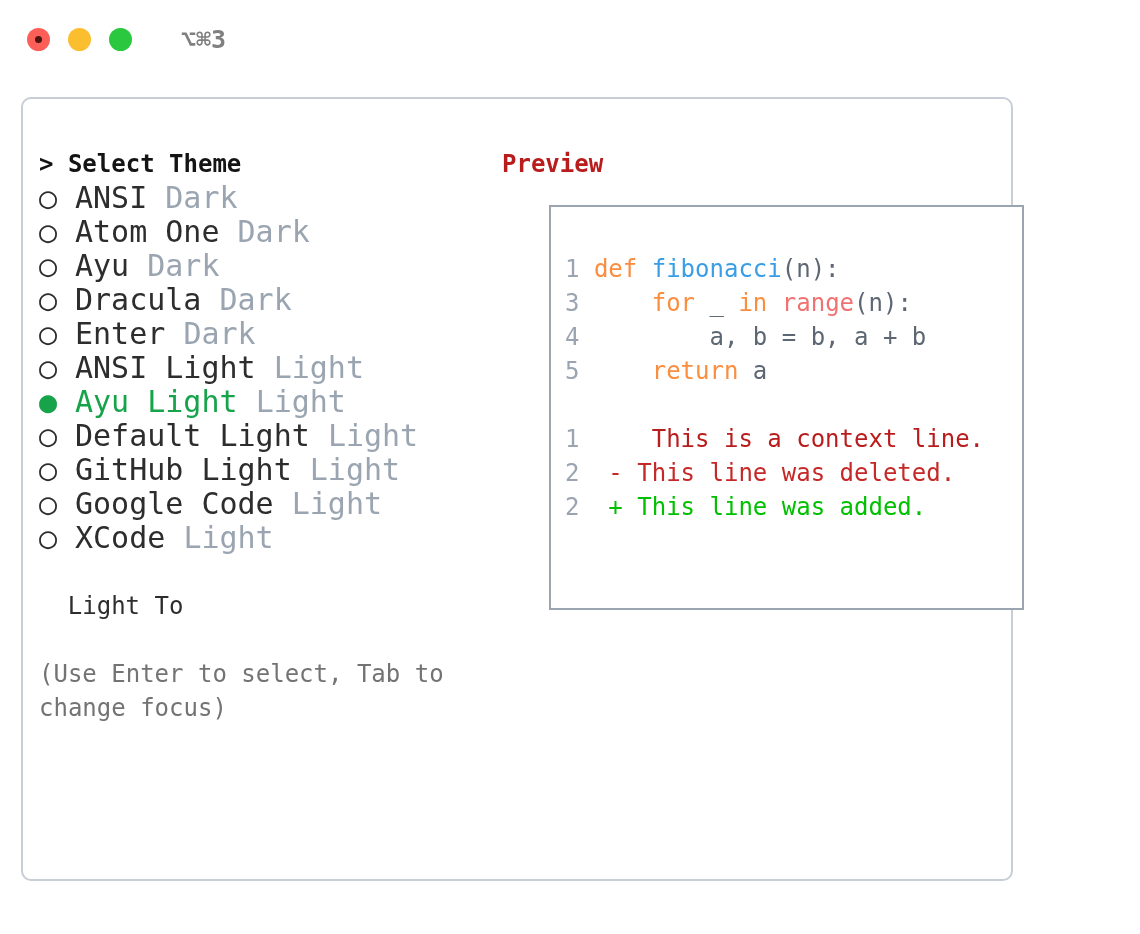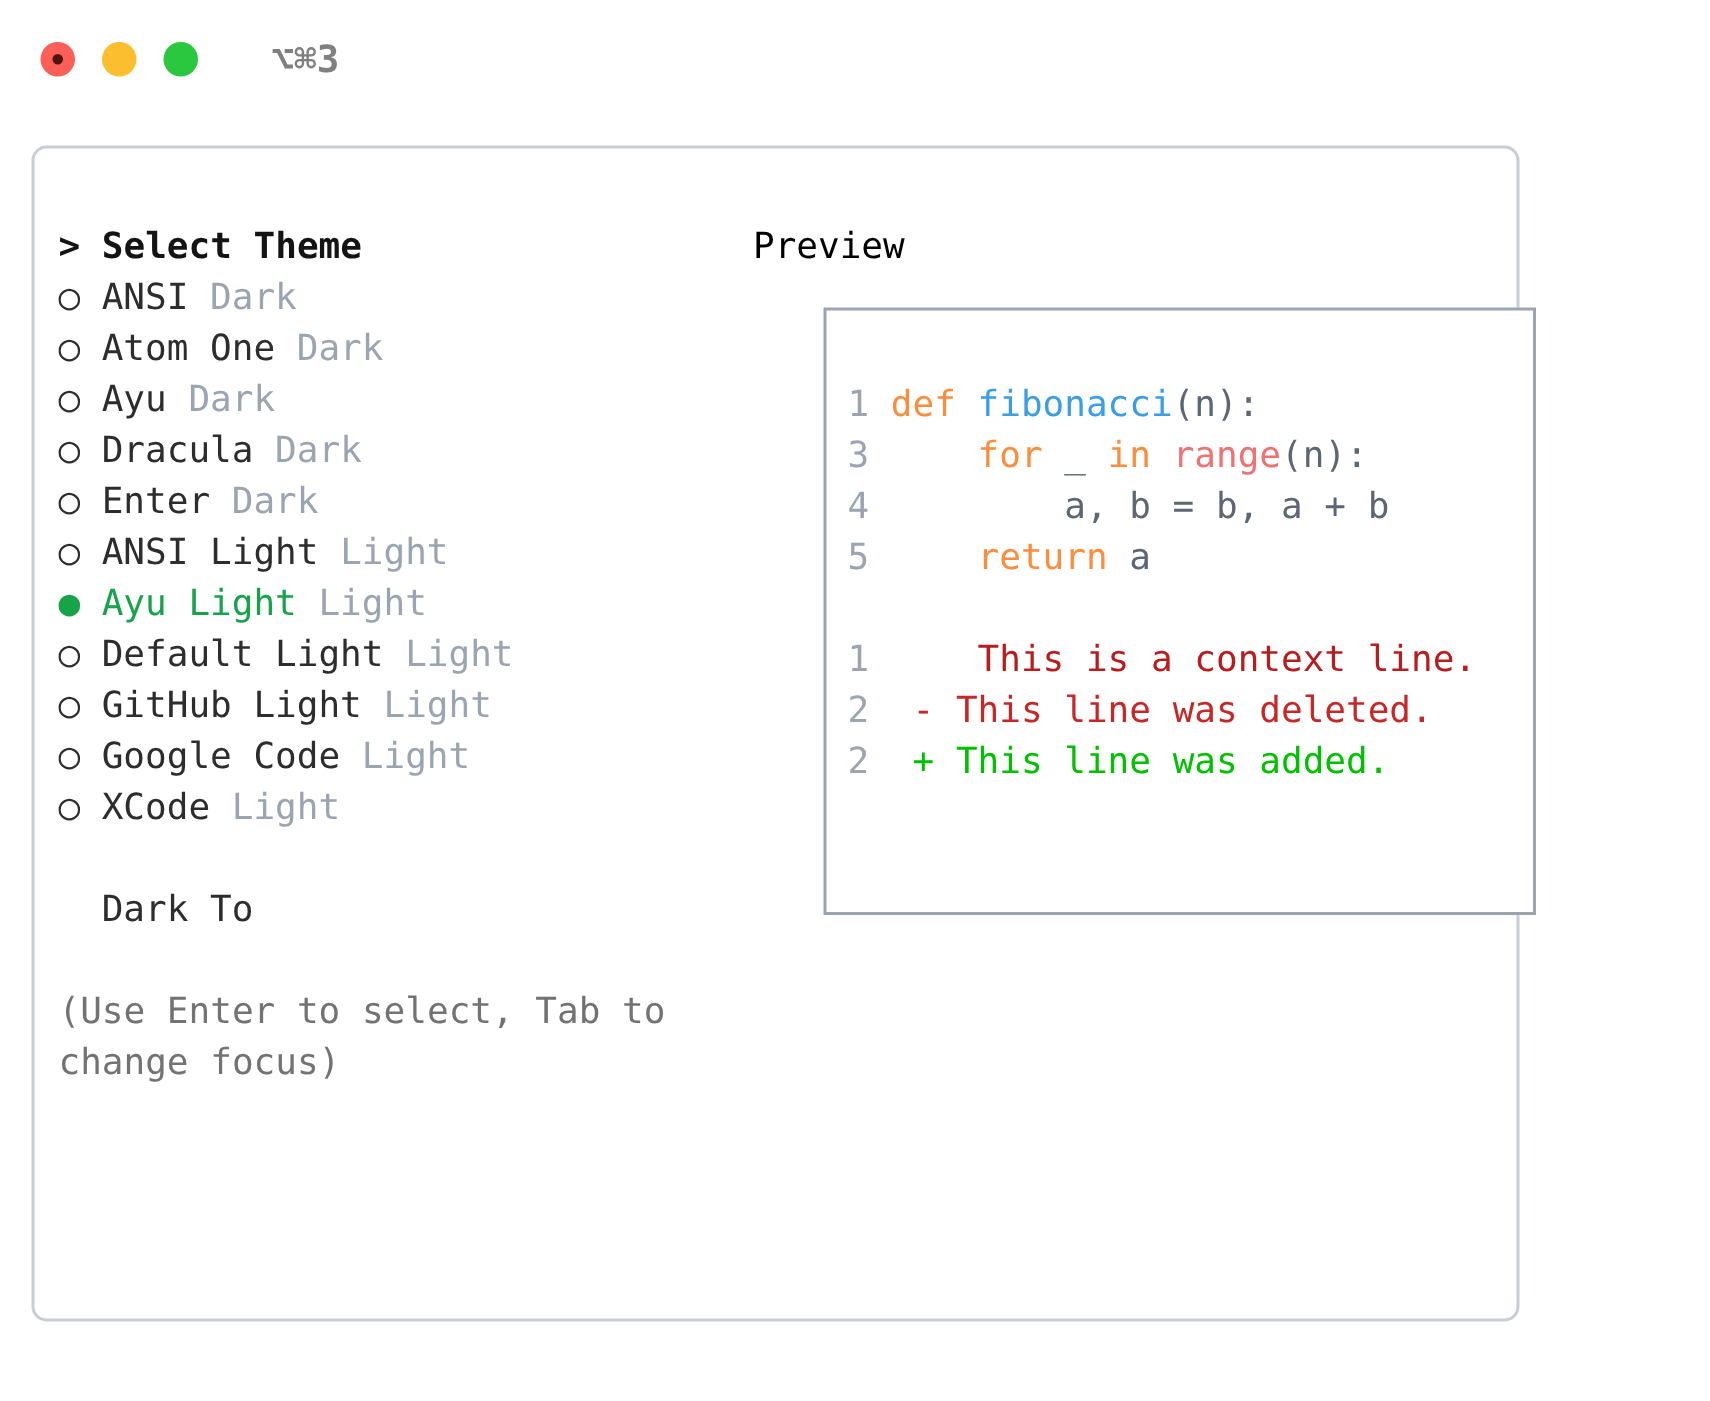--- a/index.html
+++ b/index.html
@@ -95,21 +95,21 @@
     width: 460px;
   }
   .section-head {
     font-size: 24px;
     font-weight: bold;
     color: #141414;
     line-height: 34px;
     white-space: pre;
   }
   .opt {
-    font-size: 24px;
+    font-size: 30px;
     line-height: 34px;
     color: #2d2d2d;
     white-space: pre;
     display: block;
   }
   .marker {
     display: inline-block;
     width: 1.2em;
     color: #2d2d2d;
   }
@@ -137,22 +137,22 @@
 
   
   .right {
     position: absolute;
     left: 479px;
     top: 48px;
     width: 500px;
   }
   .preview-head {
     font-size: 24px;
-    font-weight: normal;
-    color: #000000;
+    font-weight: bold;
+    color: #b91c1c;
     line-height: 34px;
   }
   .preview-box {
     margin-top: 24px;
     width: 475px;
     height: 405px;
     border: 2px solid #9aa5b1;
     box-sizing: border-box;
     background: #ffffff;
     padding: 45px 0 0 14px;
@@ -206,21 +206,21 @@
             <div class="opt"><span class="marker">○</span><span class="opt-label">ANSI Light</span> <span class="opt-tag">Light</span></div>
             <div class="opt selected"><span class="marker">●</span><span class="opt-label">Ayu Light</span> <span class="opt-tag">Light</span></div>
             <div class="opt"><span class="marker">○</span><span class="opt-label">Default Light</span> <span class="opt-tag">Light</span></div>
             <div class="opt"><span class="marker">○</span><span class="opt-label">GitHub Light</span> <span class="opt-tag">Light</span></div>
             <div class="opt"><span class="marker">○</span><span class="opt-label">Google Code</span> <span class="opt-tag">Light</span></div>
             <div class="opt"><span class="marker">○</span><span class="opt-label">XCode</span> <span class="opt-tag">Light</span></div>
           </div>
 
         <div class="spacer-lg"></div>
 
-        <div class="group-title">Dark To</div>
+        <div class="group-title">Light To</div>
 
 
         <div class="spacer-lg"></div>
 
         <div class="hint">(Use Enter to select, Tab to change focus)</div>
       </div>
 
       <div class="right">
         <div class="preview-head">Preview</div>
 

